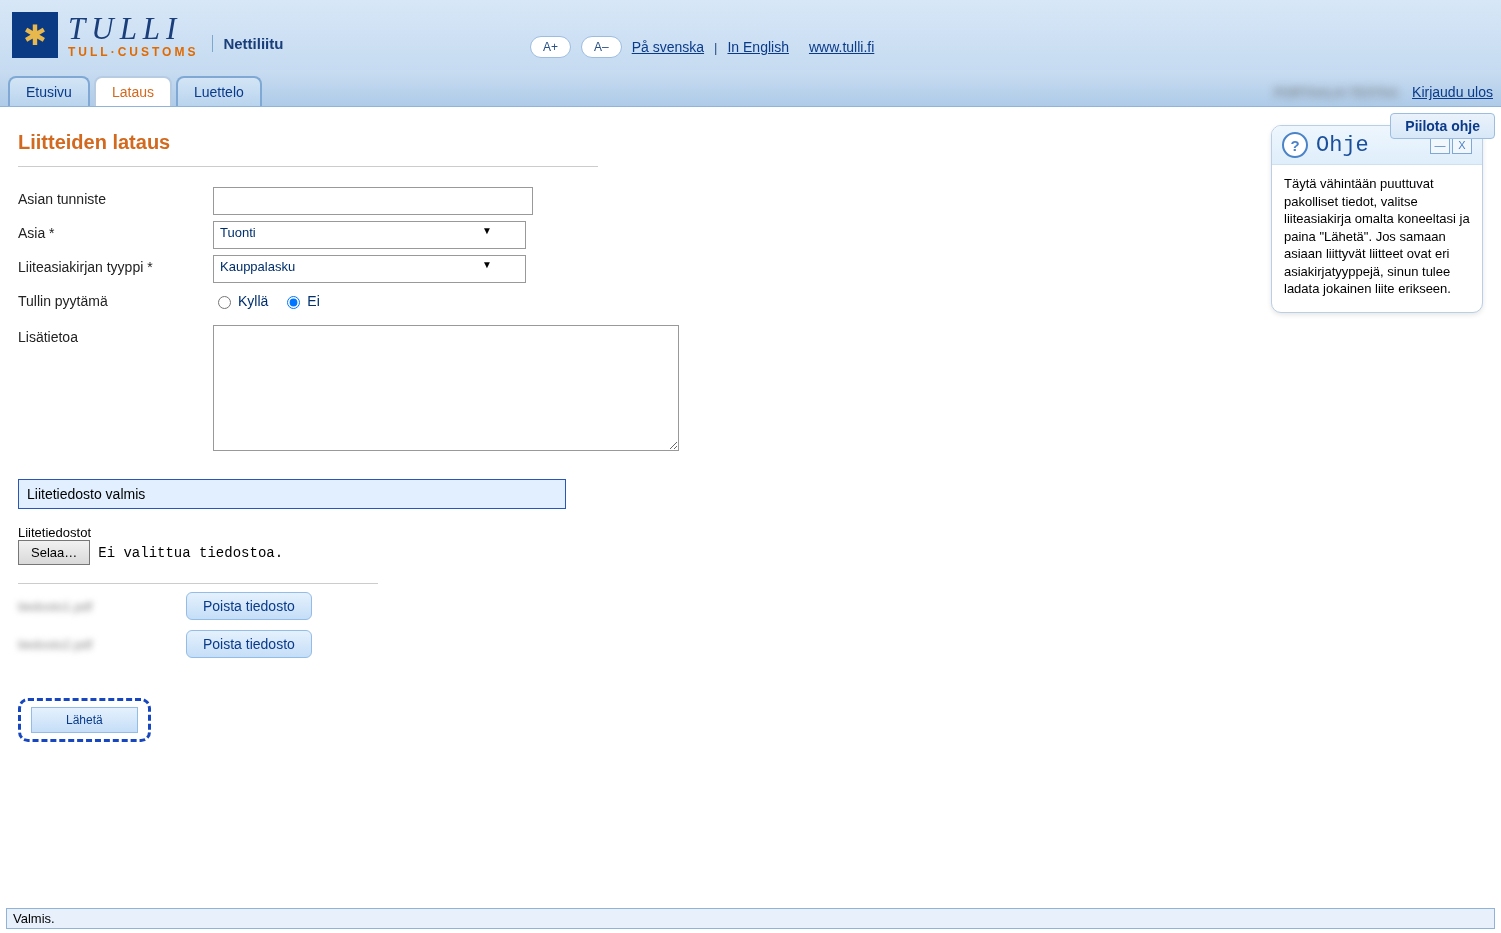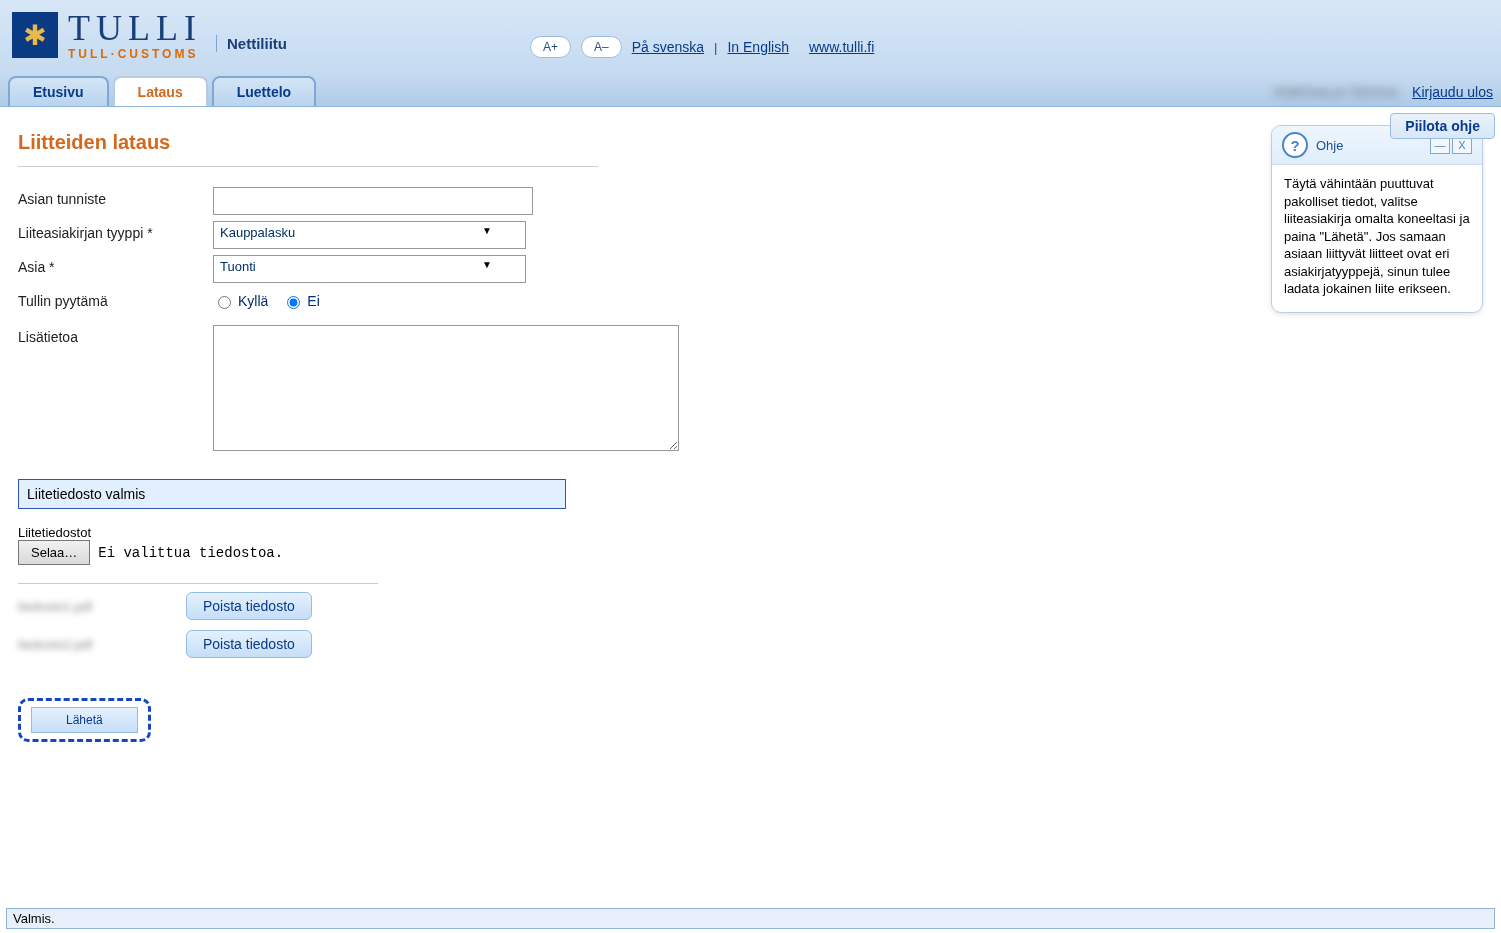--- a/index.html
+++ b/index.html
@@ -1,29 +1,29 @@
 <!DOCTYPE html>
 <html><head>
 <meta charset="utf-8">
 <style>
   body { margin:0; font-family: Arial, Helvetica, sans-serif; font-size:13px; color:#002f6c; background:#fff; }
   .header-bar { background:linear-gradient(#d7e7f7,#c6dbf1); height:70px; display:flex; align-items:center; padding:0 12px; position:relative; }
   .logo { display:flex; align-items:center; gap:10px; }
   .logo-mark { width:46px; height:46px; background:#0b3a85; position:relative; }
   .logo-mark::before { content:"✱"; position:absolute; inset:0; display:flex; align-items:center; justify-content:center; font-size:28px; color:#e9b84d; }
   .logo-text { display:flex; flex-direction:column; line-height:1; }
-  .logo-text .t1 { font-size:36px; letter-spacing:6px; color:#1a3e7a; font-weight:400; font-family: "Times New Roman", serif;}
+  .logo-text .t1 { font-size:31px; letter-spacing:6px; color:#1a3e7a; font-weight:400; font-family: "Times New Roman", serif; font-style: italic;}
   .logo-text .t2 { font-size:12px; letter-spacing:3px; color:#e06a00; font-weight:bold; margin-top:2px;}
   .app-name { margin-left:14px; font-size:15px; color:#1a3e7a; font-weight:bold; border-left:1px solid #7da6d1; padding-left:10px; position:relative; top:8px;}
   .header-right { margin-left:auto; display:flex; align-items:center; gap:10px; }
   .pill { background:#fff; border:1px solid #9cbde0; border-radius:14px; padding:3px 12px; font-size:12px; color:#284f86; cursor:pointer;}
   .hlink { color:#0a3a8a; text-decoration:underline; font-size:14px;}
   .sep { color:#284f86; }
   .nav-row { background:linear-gradient(#c9ddf1,#aecbe8); height:36px; display:flex; align-items:flex-end; padding:0 8px; border-bottom:1px solid #8fb3d9; position:relative;}
-  .tab { border:2px solid #7fa9d4; border-bottom:none; border-radius:8px 8px 0 0; padding:6px 23px; margin-right:4px; background:linear-gradient(#d3e5f6,#b9d4ee); color:#0a3a8a; font-weight:bold; font-size:14px; cursor:pointer;}
+  .tab { border:2px solid #7fa9d4; border-bottom:none; border-radius:8px 8px 0 0; padding:6px 16px; margin-right:4px; background:linear-gradient(#d3e5f6,#b9d4ee); color:#0a3a8a; font-weight:normal; font-size:14px; cursor:pointer;}
   .tab.active { background:#fff; color:#d2691e; border-color:#b7cce3;}
   .nav-right { margin-left:auto; display:flex; align-items:center; gap:14px; margin-bottom:6px;}
   .blur { filter:blur(4px); color:#666; }
   .btn-hide { background:linear-gradient(#eaf2fb,#d8e8f8); border:1px solid #9cbde0; border-radius:4px; padding:4px 14px; color:#0a3a8a; font-weight:bold; font-size:14px; cursor:pointer; position:absolute; right:6px; top:4px;margin-top:39px;}
   .page { display:flex; padding:18px; gap:20px; align-items:flex-start;}
   .main { flex:1; max-width:880px;}
   h1.page-title { color:#d2691e; font-size:20px; font-weight:bold; margin:6px 0 20px 0; border-bottom:1px solid #ccc; padding-bottom:12px; width:580px;}
   .form-row { display:flex; align-items:flex-start; margin-bottom:6px;}
   .form-label { width:195px; padding-top:4px; font-size:14px; color:#222;}
   .text-input, .select-input { border:1px solid #999; height:22px; padding:2px 4px; font-size:13px; background:#fff;}
@@ -41,21 +41,21 @@
   .file-note { margin-left:8px; font-size:14px; color:#000;font-family:Liberation Mono, monospace;}
   .files-sep { border-top:1px solid #ccc; margin:18px 0 8px 0; width:360px;}
   .file-row { display:flex; align-items:center; gap:18px; margin-bottom:10px;}
   .file-name { width:150px; filter:blur(3px); color:#888; font-size:13px;}
   .action-btn { background:linear-gradient(#e5f1fd,#c5def7); border:1px solid #93bde6; border-radius:6px; padding:5px 16px; color:#0a3a8a; font-size:14px; cursor:pointer; min-width:120px;}
   .send-wrap { margin-top:30px; border:3px dashed #1646c0; border-radius:10px; padding:6px 10px; display:inline-block;}
   .send-btn { background:linear-gradient(#e5f1fd,#c5def7); border:1px solid #93bde6; border-radius:0; padding:5px 34px; color:#0a3a8a; font-size:12px; cursor:pointer;}
   .help-panel { width:210px; border:1px solid #b9cfe6; border-radius:10px; box-shadow:0 2px 5px rgba(0,0,0,.1); background:#fff; overflow:hidden; margin-left:auto;}
   .help-head { background:linear-gradient(#eef6fd,#dfeefb); padding:6px 10px; display:flex; align-items:center; gap:8px; border-bottom:1px solid #cfe0f1;}
   .help-icon { width:22px; height:22px; border:2px solid #4a83c8; border-radius:50%; display:flex; align-items:center; justify-content:center; color:#4a83c8; font-weight:bold; font-size:15px; background:#fff;}
-  .help-title { color:#1a4f9c; font-size:13px; font-family:Liberation Sans, sans-serif;}
+  .help-title { color:#1a4f9c; font-size:22px; font-family:Liberation Mono, monospace;}
   .help-ctrls { margin-left:auto; display:flex; gap:2px;}
   .help-ctrl { border:1px solid #7fa9d4; width:18px; height:16px; font-size:11px; color:#4a83c8; background:#f2f7fc; display:flex; align-items:center; justify-content:center; cursor:pointer;}
   .help-body { padding:10px 12px 14px 12px; font-size:13px; color:#000; line-height:1.35;}
   .status-bar { position:fixed; left:6px; right:6px; bottom:4px; border:1px solid #8fb3d9; background:#e8f1fb; padding:2px 6px; font-size:13px; color:#000;}
 </style>
 </head>
 <body>
 
 <div class="header-bar">
   <div class="logo">
@@ -89,29 +89,29 @@
 
 <div class="page">
   <div class="main">
     <h1 class="page-title">Liitteiden lataus</h1>
 
     <div class="form-row">
       <div class="form-label">Asian tunniste</div>
       <input class="text-input" style="">
     </div>
     <div class="form-row">
+      <div class="form-label">Asia *</div>
+      <div class="select-wrap">
+        <div class="select-input">Tuonti</div>
+      </div>
+    </div>
+    <div class="form-row">
       <div class="form-label">Liiteasiakirjan tyyppi *</div>
       <div class="select-wrap">
         <div class="select-input">Kauppalasku</div>
-      </div>
-    </div>
-    <div class="form-row">
-      <div class="form-label">Asia *</div>
-      <div class="select-wrap">
-        <div class="select-input">Tuonti</div>
       </div>
     </div>
     <div class="form-row">
       <div class="form-label">Tullin pyytämä</div>
       <div class="radio-group">
         <label>
             <input type="radio" name="req" style="">
             <span>Kyllä</span>
           </label>
         <label>

